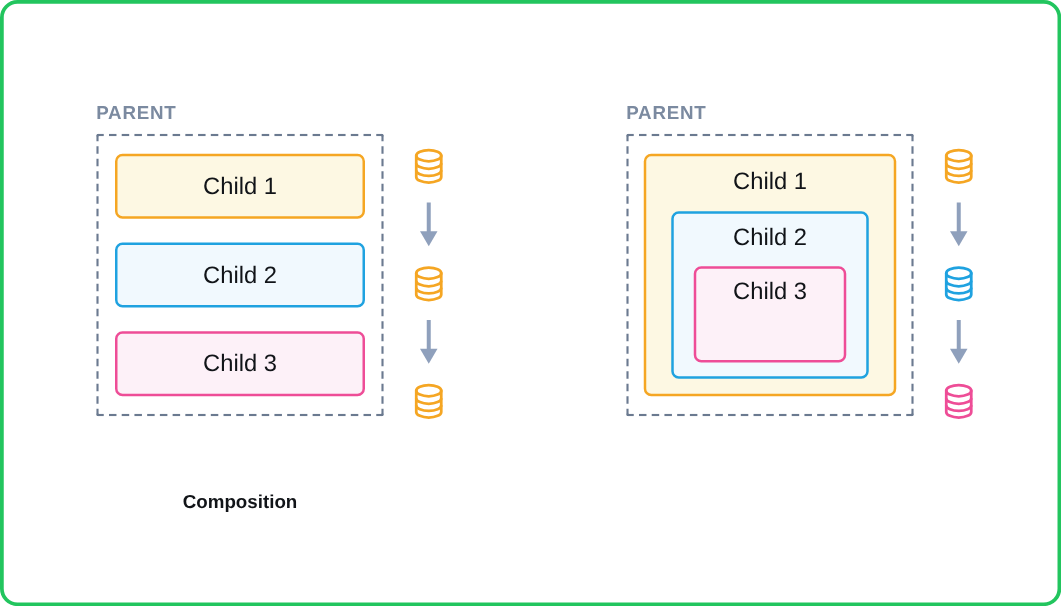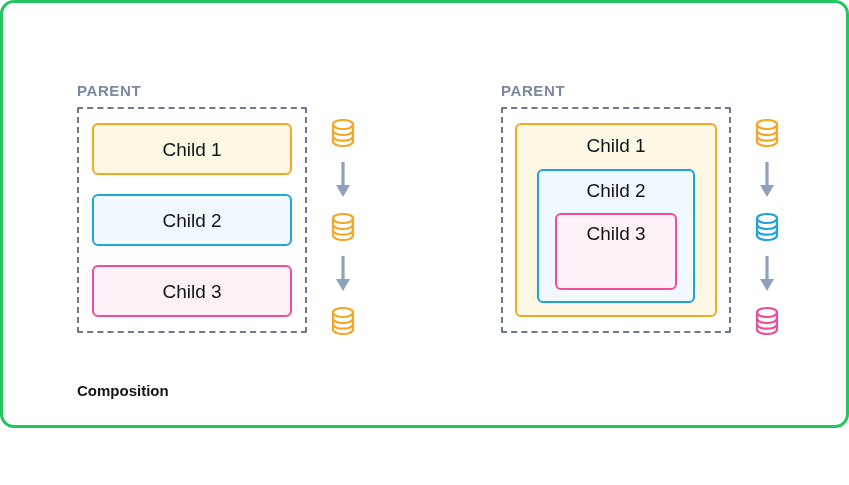--- a/index.html
+++ b/index.html
@@ -7,21 +7,21 @@
   html, body {
     width: 849px;
     height: 485px;
     background: #ffffff;
     font-family: "Liberation Sans", "DejaVu Sans", sans-serif;
   }
 
   .canvas {
     position: relative;
     width: 849px;
-    height: 428px;
+    height: 485px;
     background: #ffffff;
     border: 3px solid #22c55e;
     border-radius: 14px;
     overflow: hidden;
   }
 
   
   .panel {
     position: absolute;
     top: 80px;
@@ -122,22 +122,23 @@
   .nest-label {
     font-size: 19px;
     color: #111418;
     line-height: 1.1;
     white-space: nowrap;
   }
 
   
   .caption {
     position: absolute;
-    top: 380px;
+    top: 391px;
     width: 230px;
+    text-align: center;
     font-size: 15px;
     font-weight: bold;
     color: #111418;
     line-height: 1;
   }
   .caption-left  { left: 74px; }
   .caption-right { left: 498px; }
 
   
   .icon-col {

